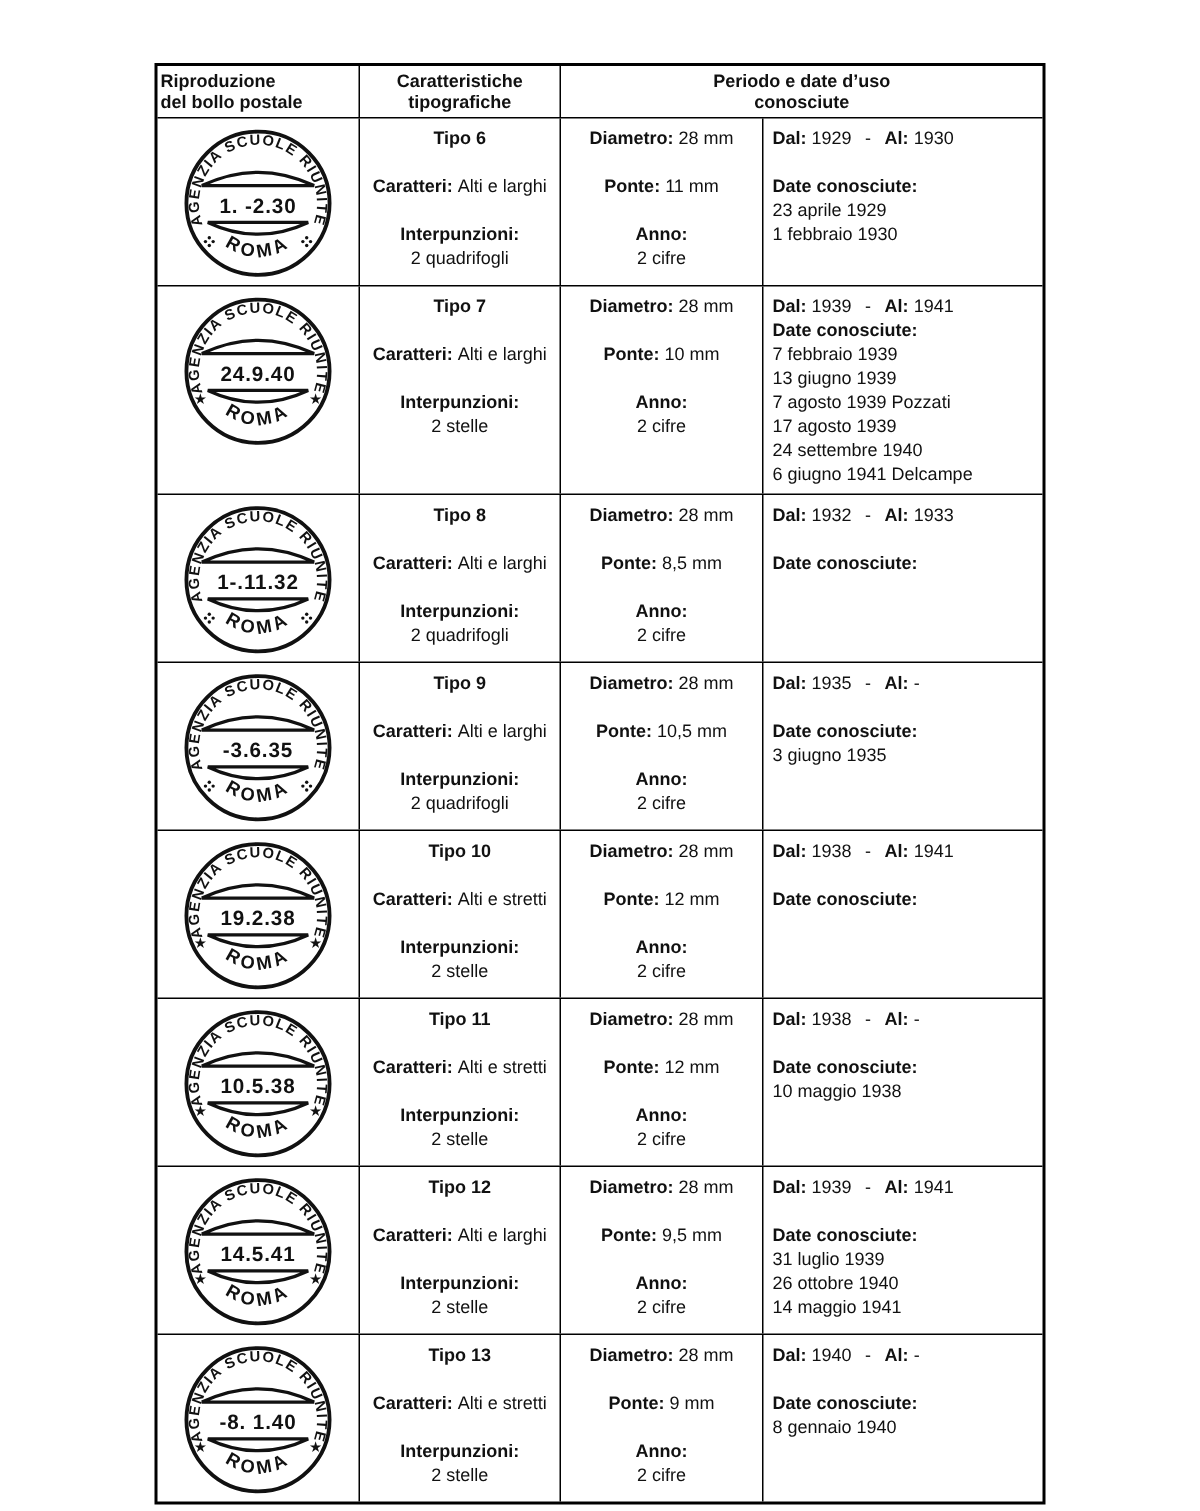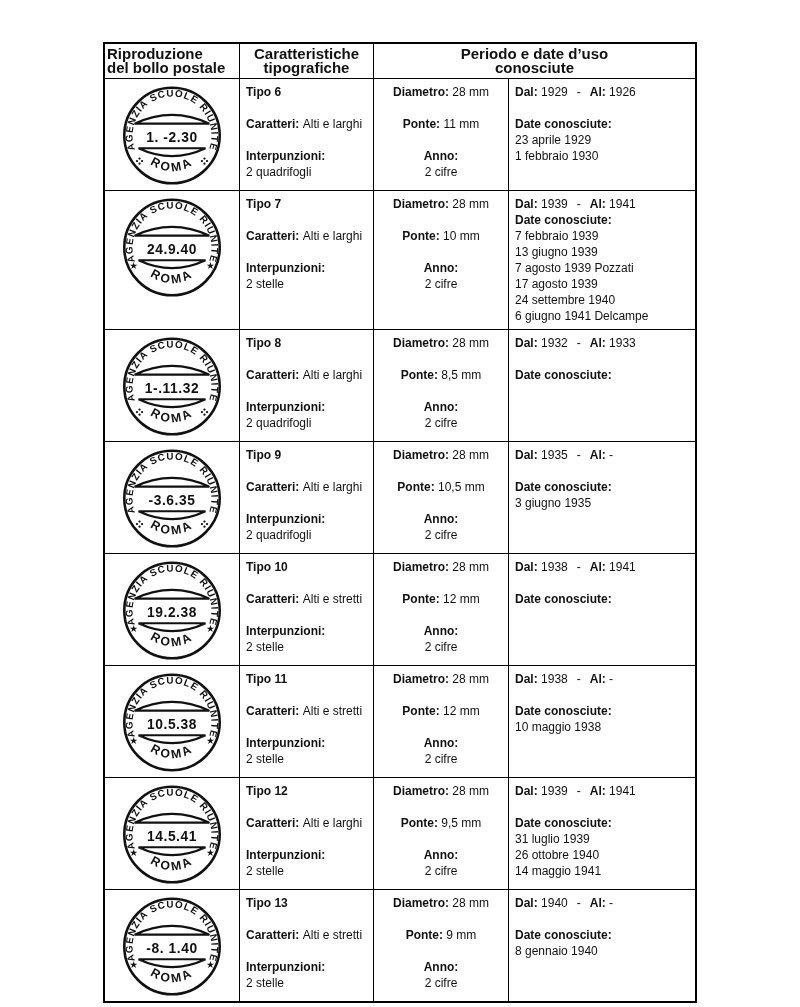--- a/index.html
+++ b/index.html
@@ -9,25 +9,25 @@
   }
   .doc-table{
     position:absolute;left:103px;top:42px;width:594px;
     border:2px solid #000;box-sizing:border-box;background:#fff;
   }
   .hrow,.row{display:flex;border-bottom:1.5px solid #000;}
   .row:last-child{border-bottom:none;}
   .cell{box-sizing:border-box;border-right:1.5px solid #000;padding:5px 6px;overflow:hidden;}
   .cell:last-child{border-right:none;}
   .c1{width:135px;padding:2px 1px;display:flex;justify-content:center;align-items:flex-start;}
-  .c2{width:134px;}
+  .c2{width:134px;text-align:center;}
   .c3{width:135px;text-align:center;}
   .c4{flex:1;}
   .hcell{display:flex;flex-direction:column;justify-content:center;min-height:33px;
-         font-weight:bold;font-size:15px;line-height:14px;text-align:center;padding:3px 2px;}
+         font-weight:bold;font-size:12px;line-height:14px;text-align:center;padding:3px 2px;}
   .row{min-height:111px;}
   .line{font-size:12px;line-height:16px;white-space:nowrap;}
   .line b{font-weight:bold;}
   .val{margin-left:0.28em;}
   .sep{margin:0 9px;}
   .gap{height:16px;}
   
   .stamp-svg{display:block;margin-top:2px;}
   .stamp-arc-text{font-family:"Liberation Sans",sans-serif;font-size:10px;font-weight:bold;
                   letter-spacing:1px;fill:#111;}
@@ -121,21 +121,21 @@
     <div class="gap"></div>
     <div class="line">
       <b>Anno:</b>
     </div>
     <div class="line">
       <span>2 cifre</span>
     </div>
   </div>
   <div class="cell c4">
     <div class="line">
-      <b>Dal:</b><span class="val">1929</span><span class="sep">-</span><b>Al:</b><span class="val">1926</span>
+      <b>Dal:</b><span class="val">1929</span><span class="sep">-</span><b>Al:</b><span class="val">1930</span>
     </div>
     <div class="gap"></div>
     <div class="line">
       <b>Date conosciute:</b>
     </div>
     <div class="dates-list">
             <div class="line">23 aprile 1929</div>
             <div class="line">1 febbraio 1930</div>
           </div>
   </div>

